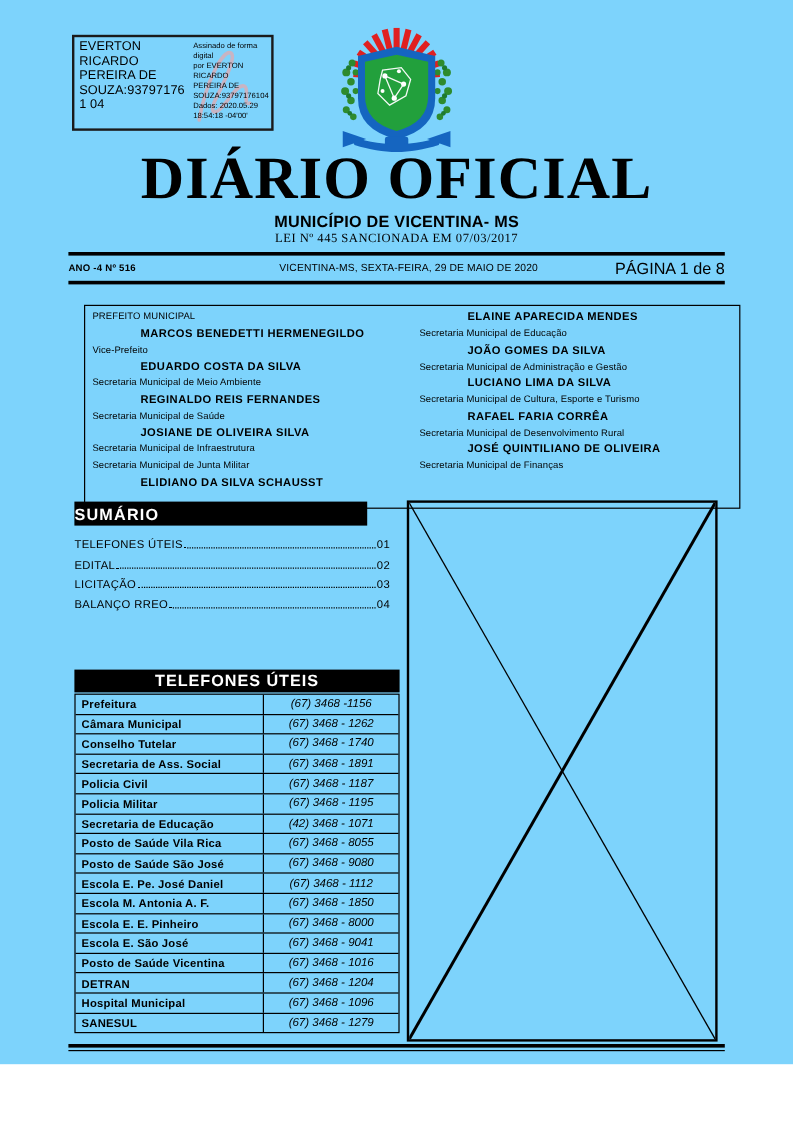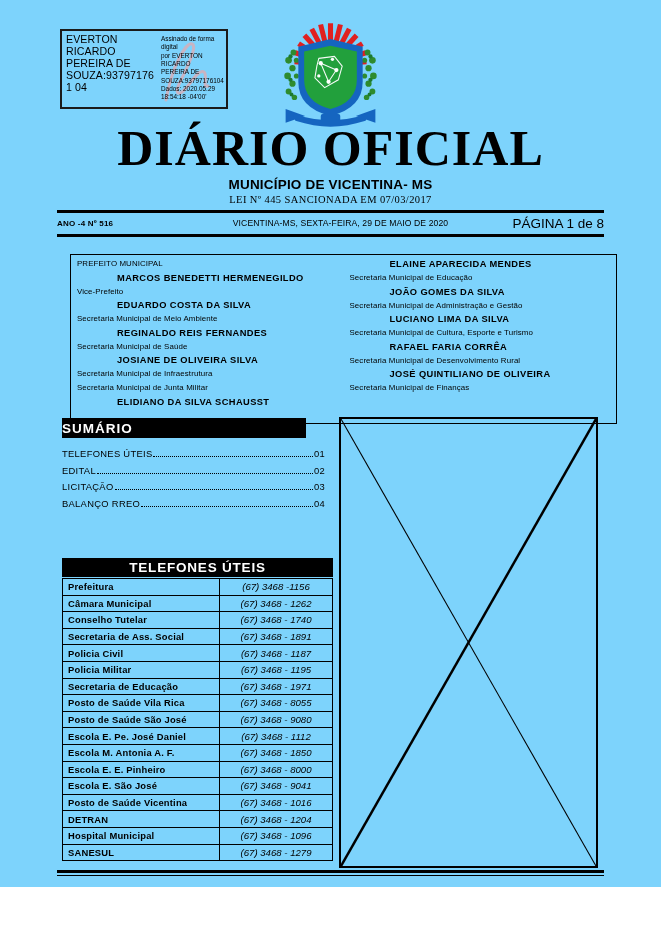--- a/index.html
+++ b/index.html
@@ -327,21 +327,21 @@
         <div class="pnum">(67) 3468 - 1187</div>
       </div>
 
       <div class="prow">
         <div class="pname">Policia Militar</div>
         <div class="pnum">(67) 3468 - 1195</div>
       </div>
 
       <div class="prow">
         <div class="pname">Secretaria de Educação</div>
-        <div class="pnum">(67) 3468 - 1971</div>
+        <div class="pnum">(42) 3468 - 1071</div>
       </div>
 
       <div class="prow">
         <div class="pname">Posto de Saúde Vila Rica</div>
         <div class="pnum">(67) 3468 - 8055</div>
       </div>
 
       <div class="prow">
         <div class="pname">Posto de Saúde São José</div>
         <div class="pnum">(67) 3468 - 9080</div>

